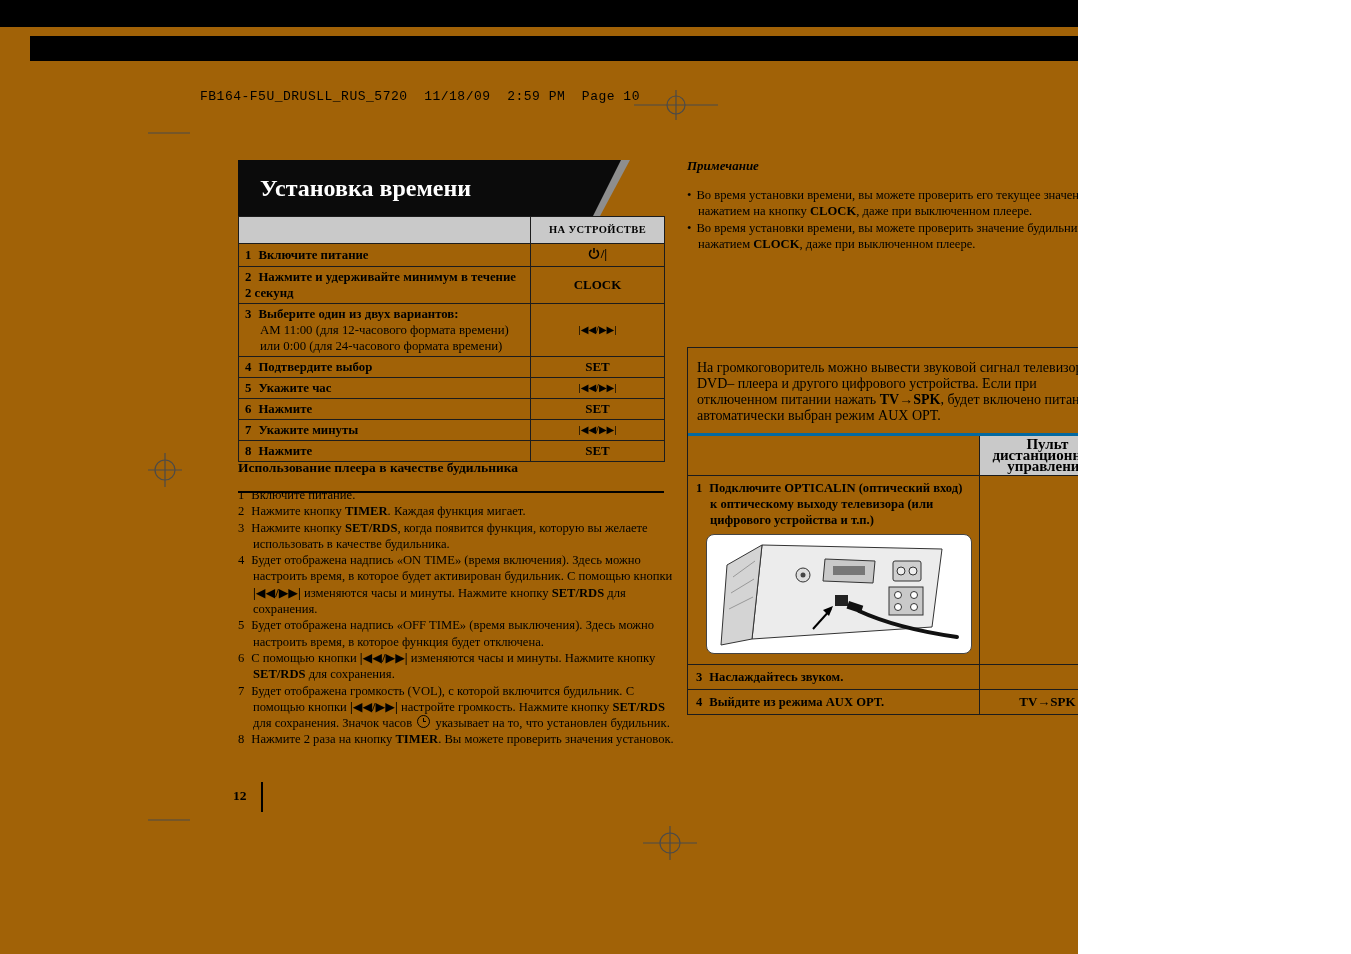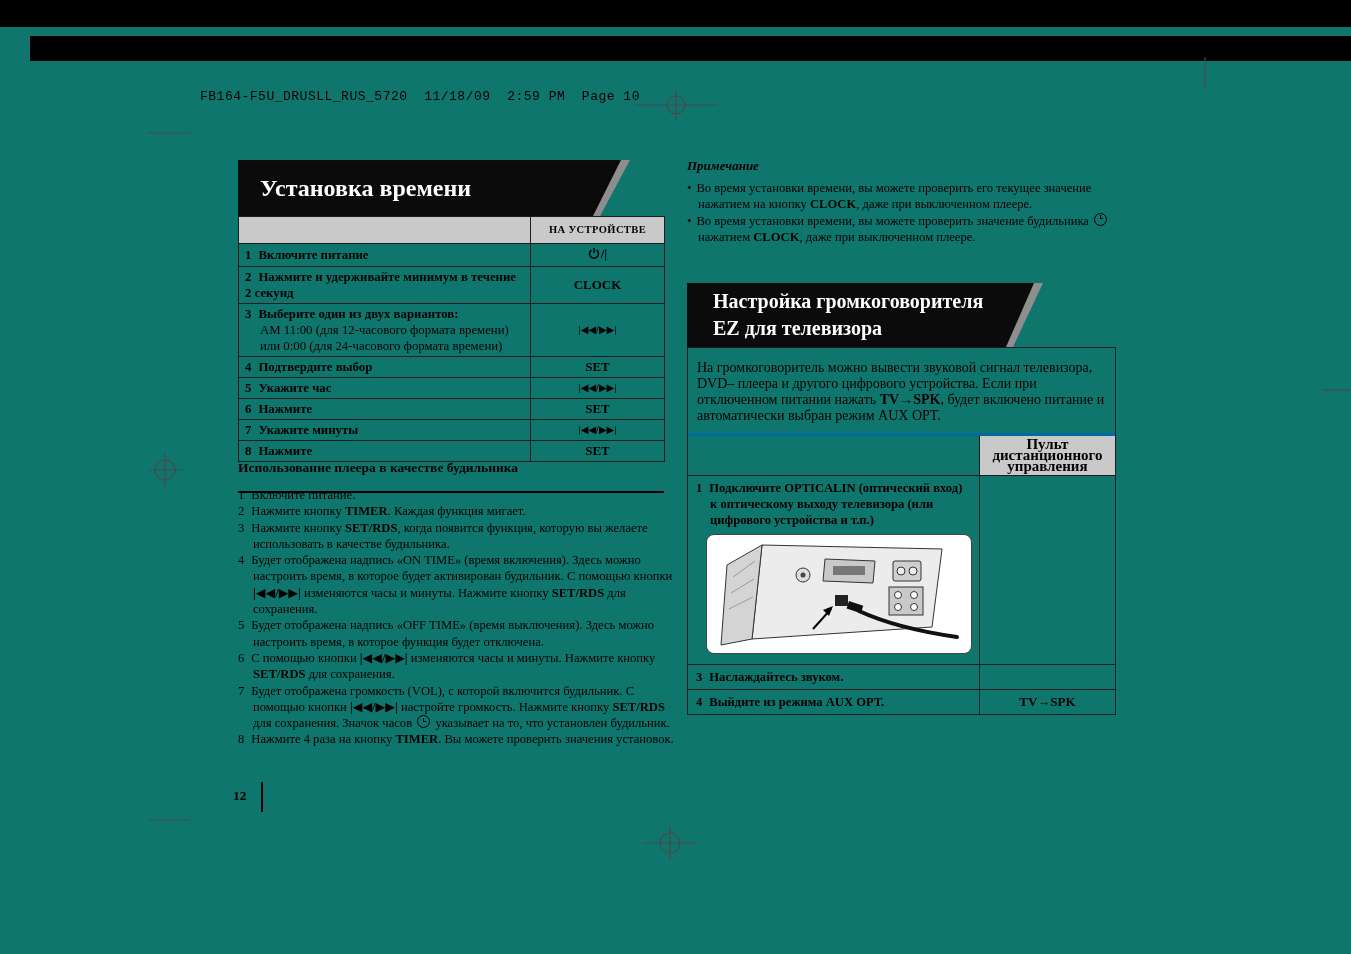--- a/index.html
+++ b/index.html
@@ -1,16 +1,16 @@
 <!DOCTYPE html>
 <html><head>
 <meta charset="utf-8">
 <style>
   html,body{margin:0;padding:0;background:#fff;}
-  .page{position:relative;width:1351px;height:954px;background:#0f766e;overflow:hidden;
+  .page{position:relative;width:1078px;height:954px;background:#a16207;overflow:hidden;
         font-family:"Liberation Serif","DejaVu Sans",serif;color:#000;text-decoration:underline;}
   .b{font-weight:bold;}
 
   
   .bar-top{position:absolute;left:0;top:0;width:1351px;height:27px;background:#000;}
   .bar-second{position:absolute;left:30px;top:36px;width:1321px;height:25px;background:#000;}
 
   
   .regmarks{position:absolute;left:0;top:0;pointer-events:none;}
 
@@ -45,21 +45,21 @@
 
   
   .alarm-title{position:absolute;left:238px;top:460px;width:426px;font-size:13.5px;font-weight:bold;
     padding-bottom:15px;border-bottom:2px solid #000;}
   .alarm-list{position:absolute;left:238px;top:487px;width:436px;font-size:12.6px;line-height:16.3px;}
   .alarm-list .li{padding-left:15px;text-indent:-15px;}
   .an{margin-right:7px;}
 
   
   .note{position:absolute;left:687px;top:158px;width:432px;font-size:12.6px;line-height:16.5px;}
-  .note-title{font-weight:bold;font-style:italic;font-size:13px;margin-bottom:5px;}
+  .note-title{font-weight:bold;font-style:italic;font-size:13px;margin-bottom:12px;}
   .note-li{padding-left:11px;text-indent:-11px;}
   .bullet{margin-right:5px;}
 
   
   .clock-icon{display:inline-block;width:11px;height:11px;border:1.2px solid #000;border-radius:50%;
     position:relative;vertical-align:-1px;margin:0 2px;text-indent:0;}
   .clock-icon::before{content:"";position:absolute;left:4.5px;top:1.5px;width:1.2px;height:4px;background:#000;}
   .clock-icon::after{content:"";position:absolute;left:4.5px;top:4.7px;width:3.5px;height:1.2px;background:#000;}
 
   
@@ -169,40 +169,32 @@
   <div class="alarm-title">Использование плеера в качестве будильника</div>
 
   <div class="alarm-list">
     <div class="li"><span class="an">1</span><span><span>Включите питание.</span></span></div>
     <div class="li"><span class="an">2</span><span><span>Нажмите кнопку </span><span class="b">TIMER</span><span>. Каждая функция мигает.</span></span></div>
     <div class="li"><span class="an">3</span><span><span>Нажмите кнопку </span><span class="b">SET/RDS</span><span>, когда появится функция, которую вы желаете использовать в качестве будильника.</span></span></div>
     <div class="li"><span class="an">4</span><span><span>Будет отображена надпись «ON TIME» (время включения). Здесь можно настроить время, в которое будет активирован будильник. С помощью кнопки </span><span class="b">|◀◀/▶▶|</span><span> изменяются часы и минуты. Нажмите кнопку </span><span class="b">SET/RDS</span><span> для сохранения.</span></span></div>
     <div class="li"><span class="an">5</span><span><span>Будет отображена надпись «OFF TIME» (время выключения). Здесь можно настроить время, в которое функция будет отключена.</span></span></div>
     <div class="li"><span class="an">6</span><span><span>С помощью кнопки </span><span class="b">|◀◀/▶▶|</span><span> изменяются часы и минуты. Нажмите кнопку </span><span class="b">SET/RDS</span><span> для сохранения.</span></span></div>
     <div class="li"><span class="an">7</span><span><span>Будет отображена громкость (VOL), с которой включится будильник. С помощью кнопки </span><span class="b">|◀◀/▶▶|</span><span> настройте громкость. Нажмите кнопку </span><span class="b">SET/RDS</span><span> для сохранения. Значок часов </span><span class="clock-icon"></span><span> указывает на то, что установлен будильник.</span></span></div>
-    <div class="li"><span class="an">8</span><span><span>Нажмите 4 раза на кнопку </span><span class="b">TIMER</span><span>. Вы можете проверить значения установок.</span></span></div>
+    <div class="li"><span class="an">8</span><span><span>Нажмите 2 раза на кнопку </span><span class="b">TIMER</span><span>. Вы можете проверить значения установок.</span></span></div>
   </div>
 
   <div class="pageno">12</div>
   <div class="pageno-line"></div>
 
   <div class="note">
     <div class="note-title">Примечание</div>
     <div class="note-li"><span class="bullet">•</span><span><span>Во время установки времени, вы можете проверить его текущее значение нажатием на кнопку </span><span class="b">CLOCK</span><span>, даже при выключенном плеере.</span></span></div>
     <div class="note-li"><span class="bullet">•</span><span><span>Во время установки времени, вы можете проверить значение будильника </span><span class="clock-icon"></span><span> нажатием </span><span class="b">CLOCK</span><span>, даже при выключенном плеере.</span></span></div>
   </div>
 
-  <div class="banner banner-ez">
-    <div class="shadow"></div>
-    <div class="face"></div>
-    <div class="btitle">
-      <div>Настройка громкоговорителя</div>
-      <div>EZ для телевизора</div>
-    </div>
-  </div>
 
   <div class="ez-box">
     <div class="ez-intro"><span>На громкоговоритель можно вывести звуковой сигнал телевизора, DVD– плеера и другого цифрового устройства. Если при отключенном питании нажать </span><span class="b">TV→SPK</span><span>, будет включено питание и автоматически выбран режим AUX OPT.</span></div>
     <table class="ez-table">
       <colgroup>
           <col style="width:290px">
           <col style="width:135px">
         </colgroup>
       <tbody>
           <tr>

